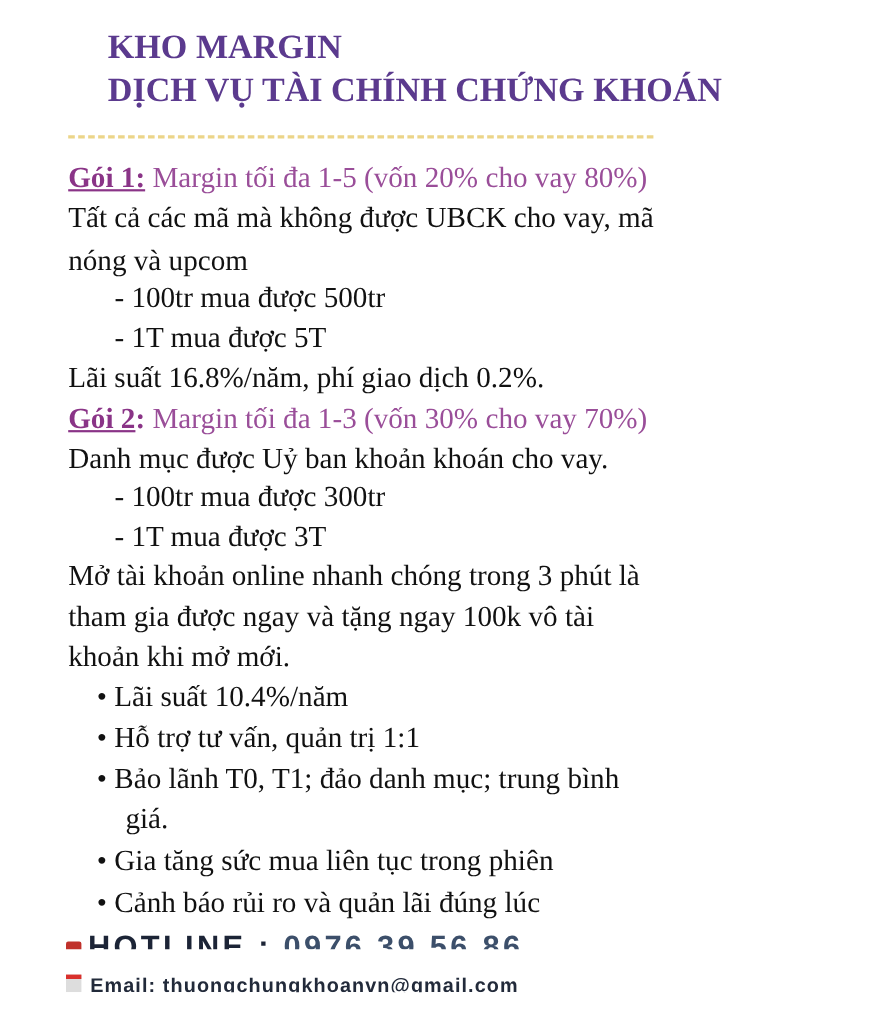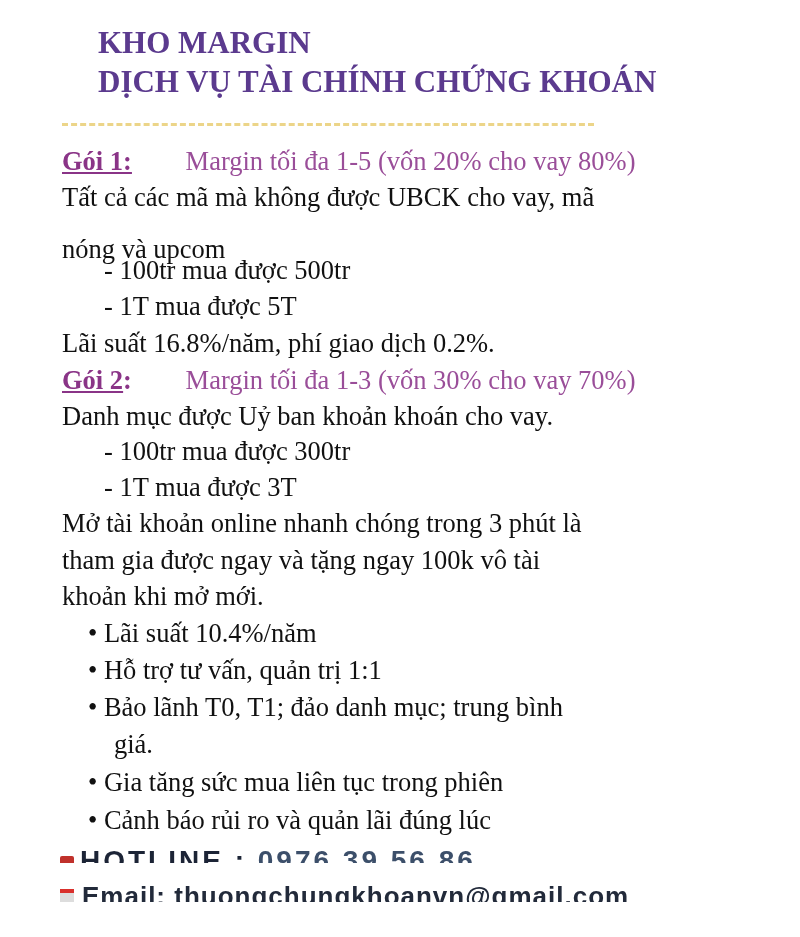--- a/index.html
+++ b/index.html
@@ -6,46 +6,46 @@
     body { width: 800px; height: 937px; overflow: hidden; position: relative;
            font-family: "Liberation Serif", "DejaVu Serif", serif; color: #111111; }
     .title { position: absolute; left: 62px; font-weight: bold; font-size: 31px;
              color: #5b3a8e; letter-spacing: 0px; line-height: 36px; white-space: nowrap; margin-left: 36px; }
     .t1 { top: 25px; }
     .t2 { top: 64px; font-family: Liberation Serif, serif; }
     .dash { position: absolute; left: 62px; top: 123px; width: 532px; height: 0;
             border-top: 3px dashed #ecd589; }
     .line { position: absolute; left: 62px; font-size: 26.5px; line-height: 32px; white-space: nowrap; }
     .pkg-label { color: #8a3487; font-weight: bold; text-decoration: underline; }
-    .pkg-text { color: #9a4e99; margin-left: 47px; }
+    .pkg-text { color: #9a4e99; }
     .indent-dash { left: 104px; }
     .bullet { left: 88px; }
     .bullet-cont { left: 114px; }
     .footer { position: absolute; left: 60px; font-family: "Liberation Sans", sans-serif;
               font-weight: bold; white-space: nowrap; overflow: hidden; }
     .hotline { top: 846px; height: 17px; font-size: 28px; line-height: 30px; color: #1c2436; letter-spacing: 3px; }
     .hotline .phone { color: #3c4f6a; }
-    .email { top: 882px; height: 20px; font-size: 26px; line-height: 28px; color: #222a3a; letter-spacing: 1px; }
+    .email { top: 882px; height: 20px; font-size: 18px; line-height: 28px; color: #222a3a; letter-spacing: 1px; }
     .phone-icon { display: inline-block; width: 14px; height: 12px; background: #c0312b; border-radius: 2px;
                   margin-right: 6px; vertical-align: 2px; }
     .mail-icon { display: inline-block; width: 14px; height: 12px; background: #dddddd; border-top: 4px solid #d9302c;
                  margin-right: 8px; vertical-align: 0px; }
   </style>
 </head>
 <body>
 
 <div class="title t1">KHO MARGIN</div>
 <div class="title t2">DỊCH VỤ TÀI CHÍNH CHỨNG KHOÁN</div>
 <div class="dash"></div>
 
 <div class="line" style="top:145px">
   <span class="pkg-label">Gói 1:</span><span class="pkg-text"> Margin tối đa 1-5 (vốn 20% cho vay 80%)</span>
 </div>
 <div class="line" style="top:181px">Tất cả các mã mà không được UBCK cho vay, mã</div>
-<div class="line" style="top:233px">nóng và upcom</div>
+<div class="line" style="top:220px">nóng và upcom</div>
 <div class="line indent-dash" style="top:254px">- 100tr mua được 500tr</div>
 <div class="line indent-dash" style="top:290px">- 1T mua được 5T</div>
 <div class="line" style="top:327px">Lãi suất 16.8%/năm, phí giao dịch 0.2%.</div>
 
 <div class="line" style="top:364px">
   <span class="pkg-label">Gói 2</span><span class="pkg-label" style="text-decoration:none">:</span><span class="pkg-text"> Margin tối đa 1-3 (vốn 30% cho vay 70%)</span>
 </div>
 <div class="line" style="top:400px">Danh mục được Uỷ ban khoản khoán cho vay.</div>
 <div class="line indent-dash" style="top:435px">- 100tr mua được 300tr</div>
 <div class="line indent-dash" style="top:471px">- 1T mua được 3T</div>

